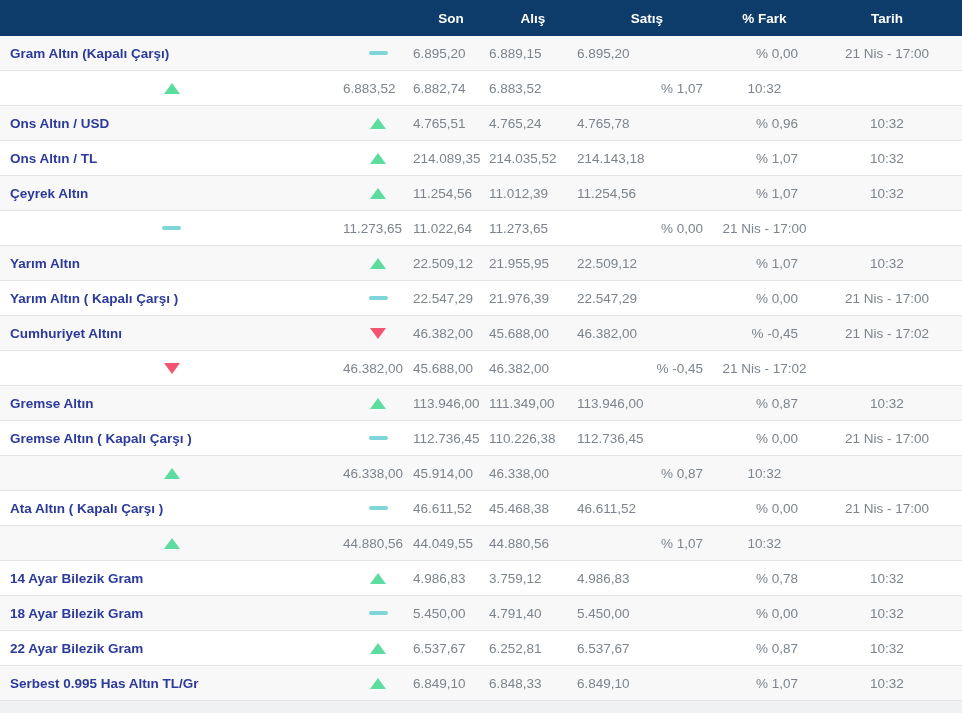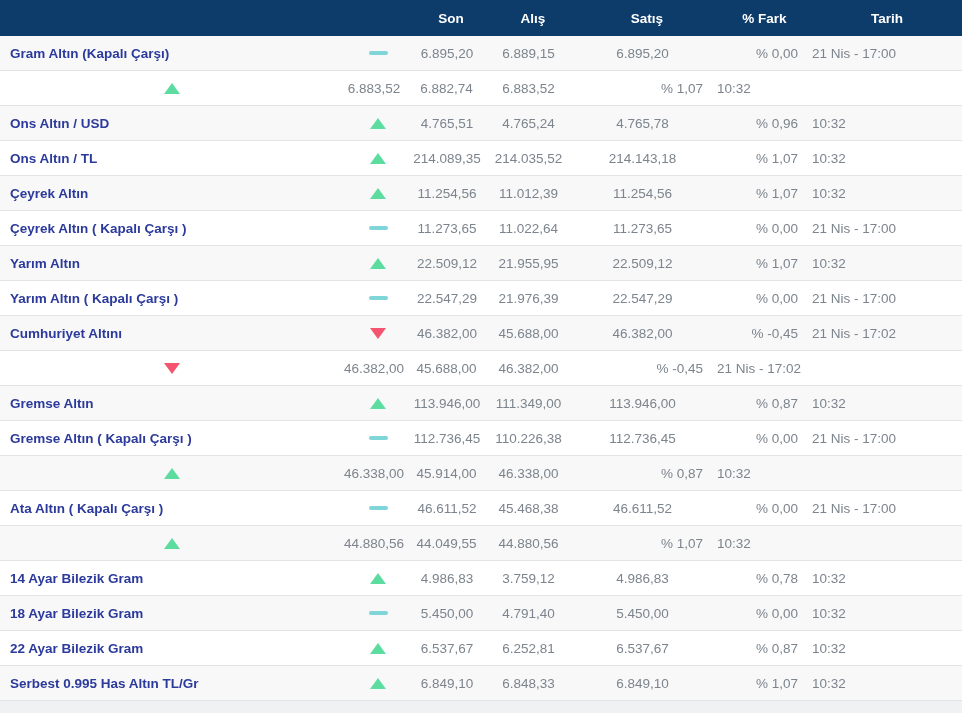--- a/index.html
+++ b/index.html
@@ -36,26 +36,26 @@
   .cell.name {
     padding-left: 10px;
     color: var(--label, #2b3a9b);
     font-weight: bold;
     text-decoration: none;
     cursor: pointer;
     white-space: nowrap;
     overflow: hidden;
   }
   .cell.indicator { display: flex; justify-content: center; align-items: center; }
-  .cell.num { text-align: center; color: var(--value, #7c848d); white-space: nowrap; }
+  .cell.num { text-align: left; color: var(--value, #7c848d); white-space: nowrap; }
   .cell.son   { padding-right: 8px; }
   .cell.alis  { padding-right: 9px; }
   .cell.satis { padding-right: 9px; }
   .cell.fark  { text-align: right; padding-right: 14px; color: var(--value, #7c848d); }
-  .cell.tarih { color: var(--value, #7c848d); white-space: nowrap; }
+  .cell.tarih { text-align: center; color: var(--value, #7c848d); white-space: nowrap; }
 
   .trend { display: inline-block; }
   .trend.up {
     width: 0; height: 0;
     border-left: 8px solid transparent;
     border-right: 8px solid transparent;
     border-bottom: 11px solid var(--up, #5cdc9e);
   }
   .trend.down {
     width: 0; height: 0;
@@ -142,21 +142,20 @@
       <span class="trend up"></span>
     </div>
     <div class="cell num son">11.254,56</div>
     <div class="cell num alis">11.012,39</div>
     <div class="cell num satis">11.254,56</div>
     <div class="cell fark">% 1,07</div>
     <div class="cell tarih">10:32</div>
   </div>
 
   <div class="grid-row row">
-    <a class="cell name">Çeyrek Altın ( Kapalı Çarşı )</a>
     <div class="cell indicator">
       <span class="trend flat"></span>
     </div>
     <div class="cell num son">11.273,65</div>
     <div class="cell num alis">11.022,64</div>
     <div class="cell num satis">11.273,65</div>
     <div class="cell fark">% 0,00</div>
     <div class="cell tarih">21 Nis - 17:00</div>
   </div>
 

